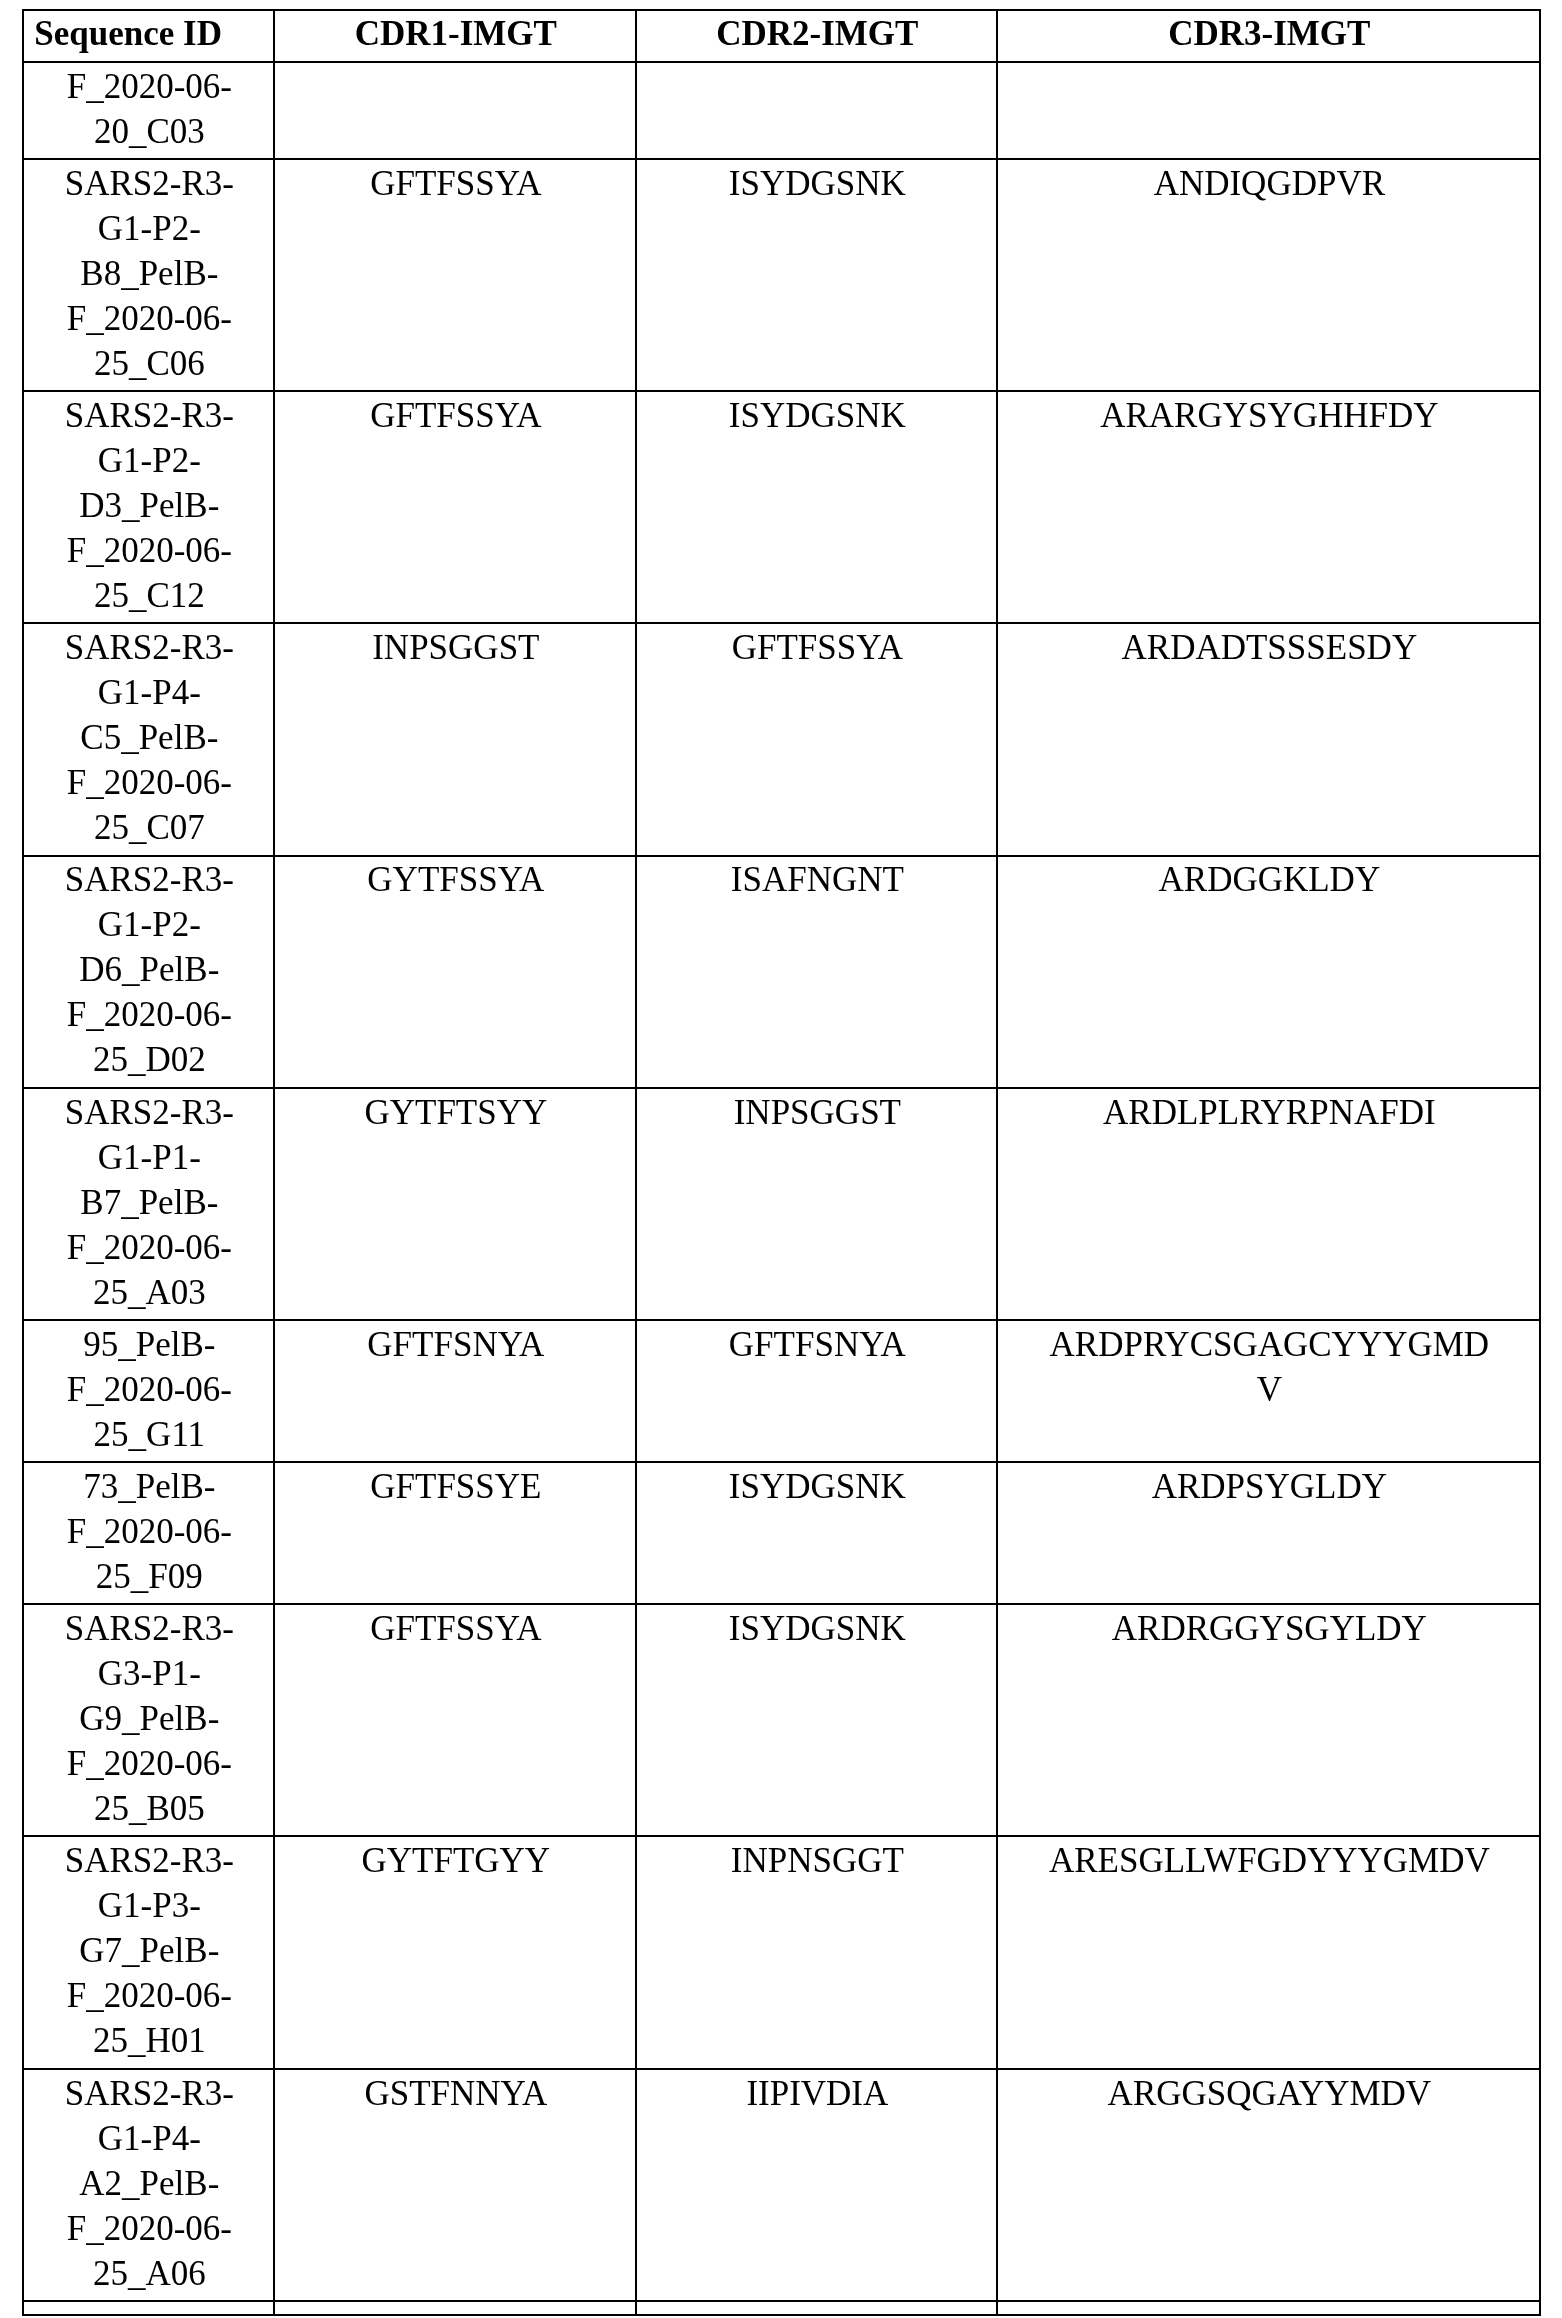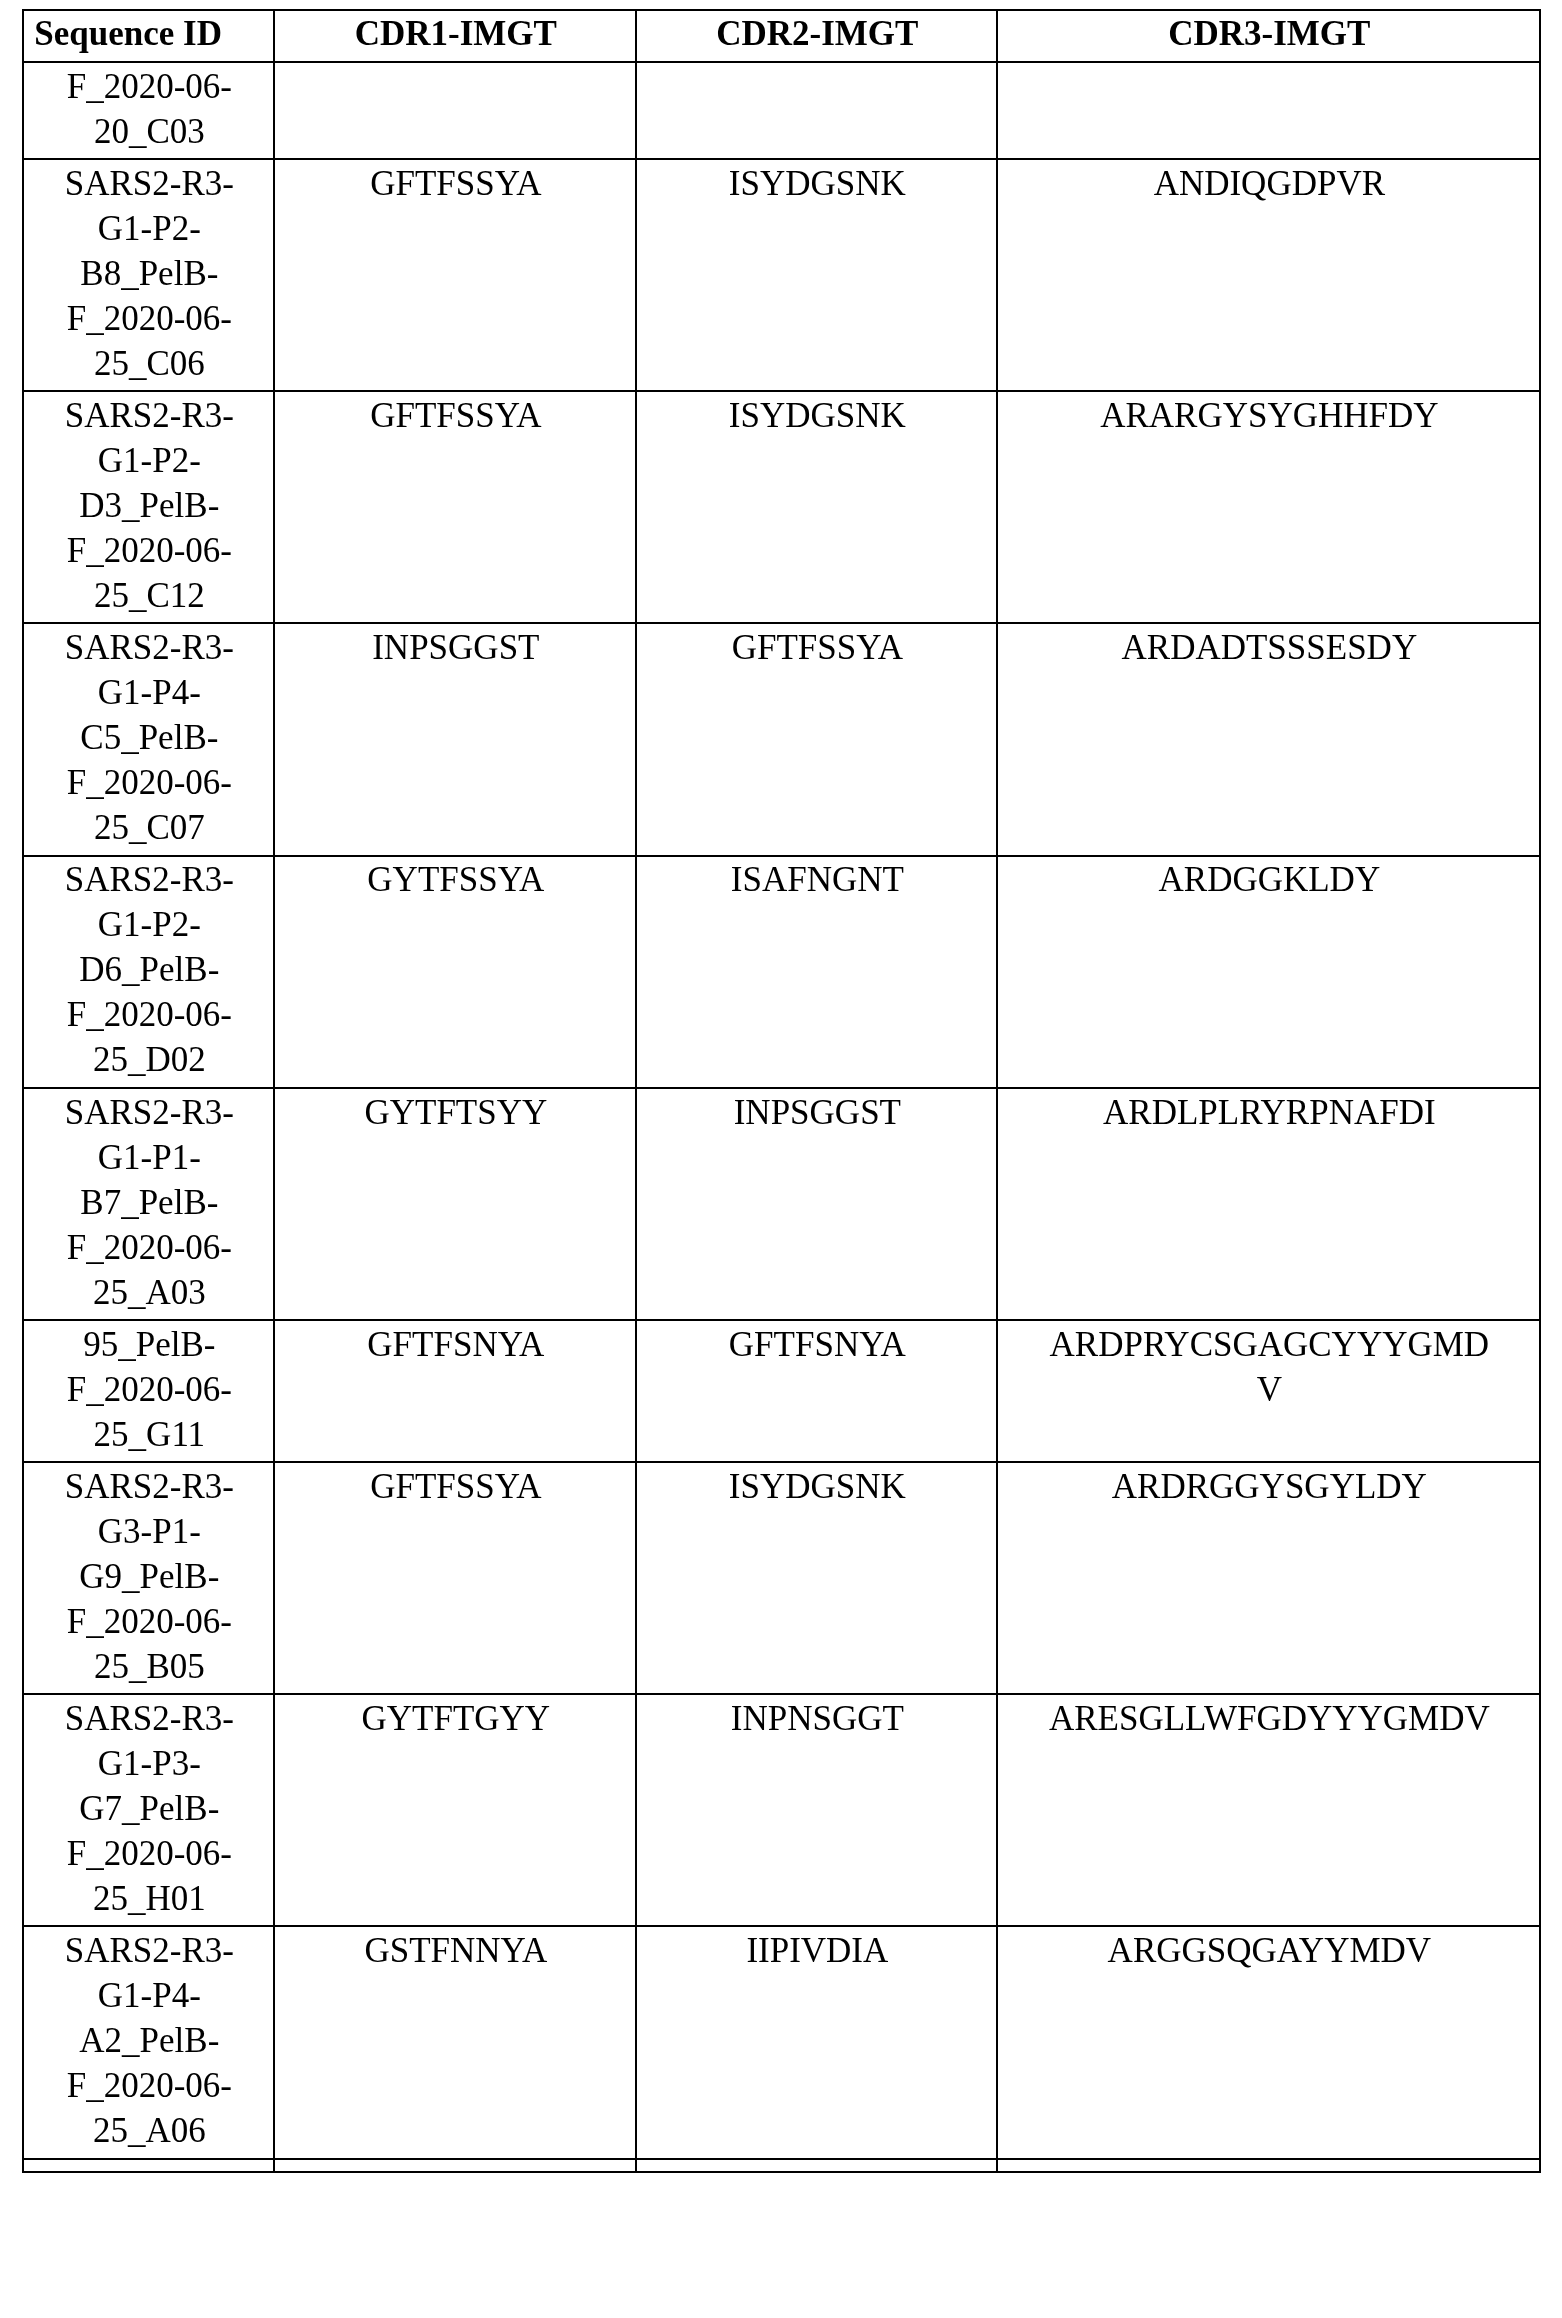--- a/index.html
+++ b/index.html
@@ -141,20 +141,28 @@
       <tr>
         <td>95_PelB-
 F_2020-06-
 25_G11</td>
         <td>GFTFSNYA</td>
         <td>GFTFSNYA</td>
         <td>ARDPRYCSGAGCYYYGMD
 V</td>
       </tr>
 
+      <tr>
+        <td>73_PelB-
+F_2020-06-
+25_F09</td>
+        <td>GFTFSSYE</td>
+        <td>ISYDGSNK</td>
+        <td>ARDPSYGLDY</td>
+      </tr>
 
       <tr>
         <td>SARS2-R3-
 G3-P1-
 G9_PelB-
 F_2020-06-
 25_B05</td>
         <td>GFTFSSYA</td>
         <td>ISYDGSNK</td>
         <td>ARDRGGYSGYLDY</td>

